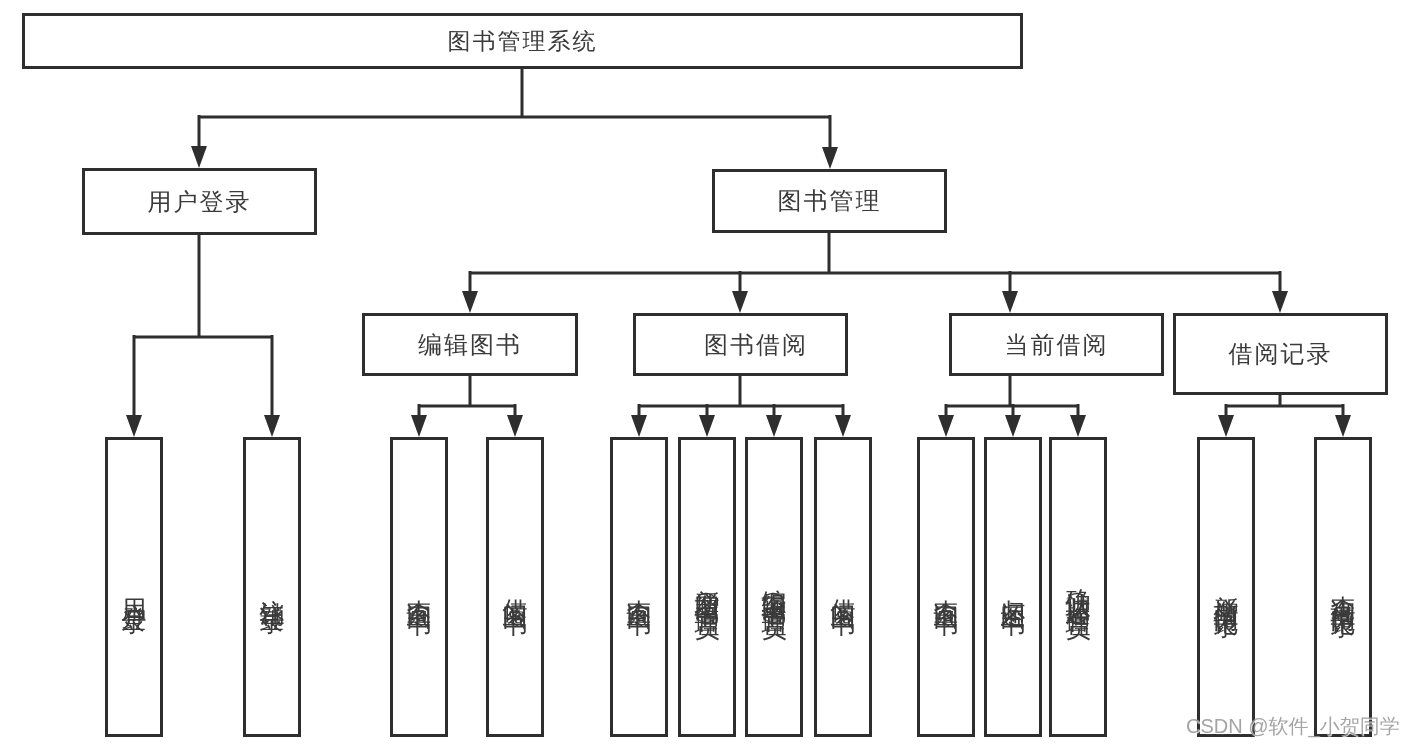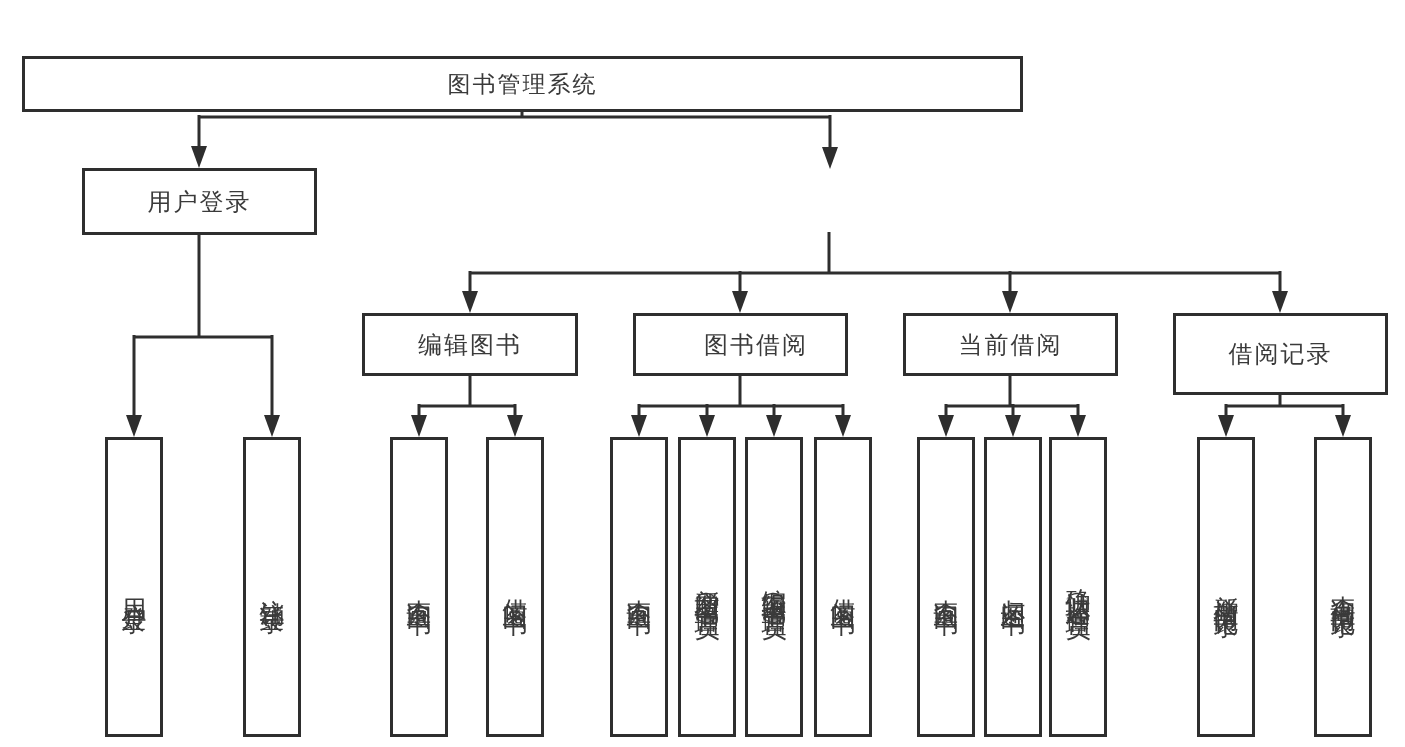--- a/index.html
+++ b/index.html
@@ -117,35 +117,38 @@
       <polygon class="arrow" points="1070,415 1086,415 1078,437"></polygon>
     </g>
 
     <g>
       <path class="stroke" d="M1280,375 V406 M1226,406 H1343 M1226,404 V421 M1343,404 V421"></path>
       <polygon class="arrow" points="1218,415 1234,415 1226,437"></polygon>
       <polygon class="arrow" points="1335,415 1351,415 1343,437"></polygon>
     </g>
   </svg>
 
-  <div class="node hbox root-box" style="left:22px; top:13px; width:1001px; height:56px;margin-top:43px;">
+  <div class="node hbox root-box" style="left:22px; top:13px; width:1001px; height:56px;">
     <span class="label">图书管理系统</span>
   </div>
 
   <div class="node hbox" style="left:82px; top:168px; width:235px; height:67px;">
     <span class="label">用户登录</span>
+  </div>
+  <div class="node hbox" style="left:712px; top:169px; width:235px; height:64px;">
+    <span class="label">图书管理</span>
   </div>
 
   <div class="node hbox" style="left:362px; top:313px; width:216px; height:63px;">
     <span class="label">编辑图书</span>
   </div>
   <div class="node hbox" style="left:633px; top:313px; width:215px; height:63px;padding-left:31px;">
     <span class="label">图书借阅</span>
   </div>
-  <div class="node hbox" style="left:903px; top:313px; width:215px; height:63px;">
+  <div class="node hbox" style="left:949px; top:313px; width:215px; height:63px;">
     <span class="label">当前借阅</span>
   </div>
   <div class="node hbox" style="left:1173px; top:313px; width:215px; height:82px;">
     <span class="label">借阅记录</span>
   </div>
 
   <div class="node vbox" style="left:105px; top:437px; width:58px; height:300px;">
     <span class="label">用户登录</span>
   </div>
   <div class="node vbox" style="left:243px; top:437px; width:58px; height:300px;">
@@ -182,14 +185,15 @@
     <span class="label">确认归还（管理员）</span>
   </div>
 
   <div class="node vbox" style="left:1197px; top:437px; width:58px; height:300px;">
     <span class="label">新增借阅记录</span>
   </div>
   <div class="node vbox" style="left:1314px; top:437px; width:58px; height:300px;">
     <span class="label">查询借阅记录</span>
   </div>
 
+  <div id="watermark">CSDN @软件_小贺同学</div>
 
 </div>
 
 </body></html>

